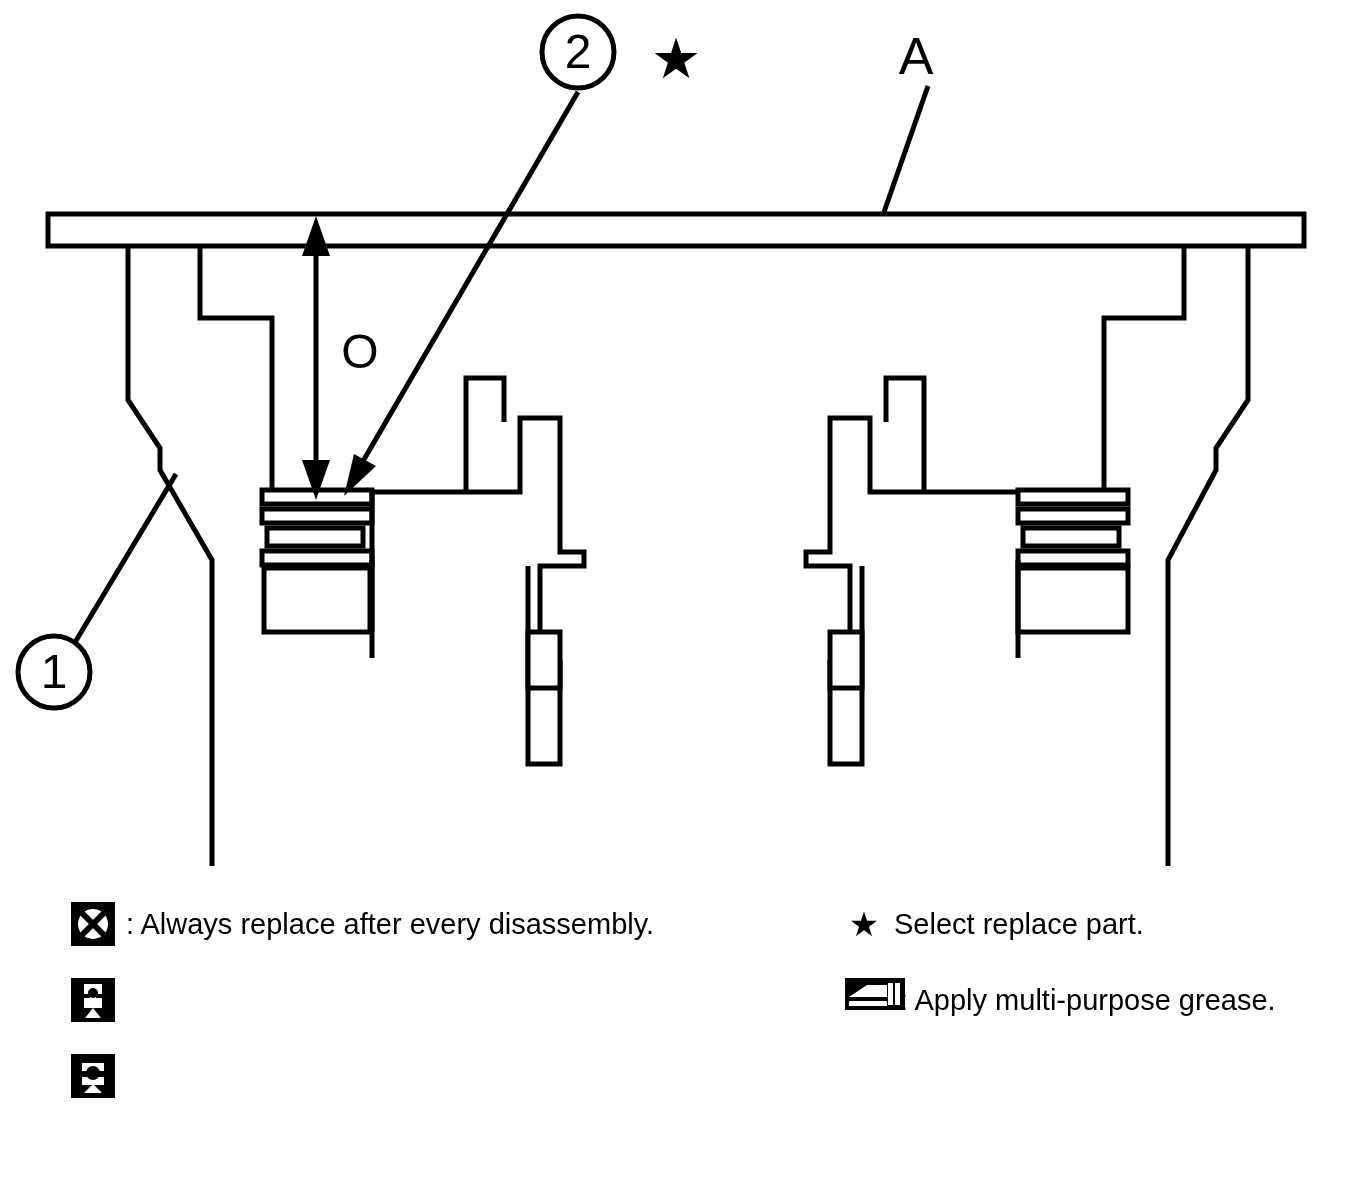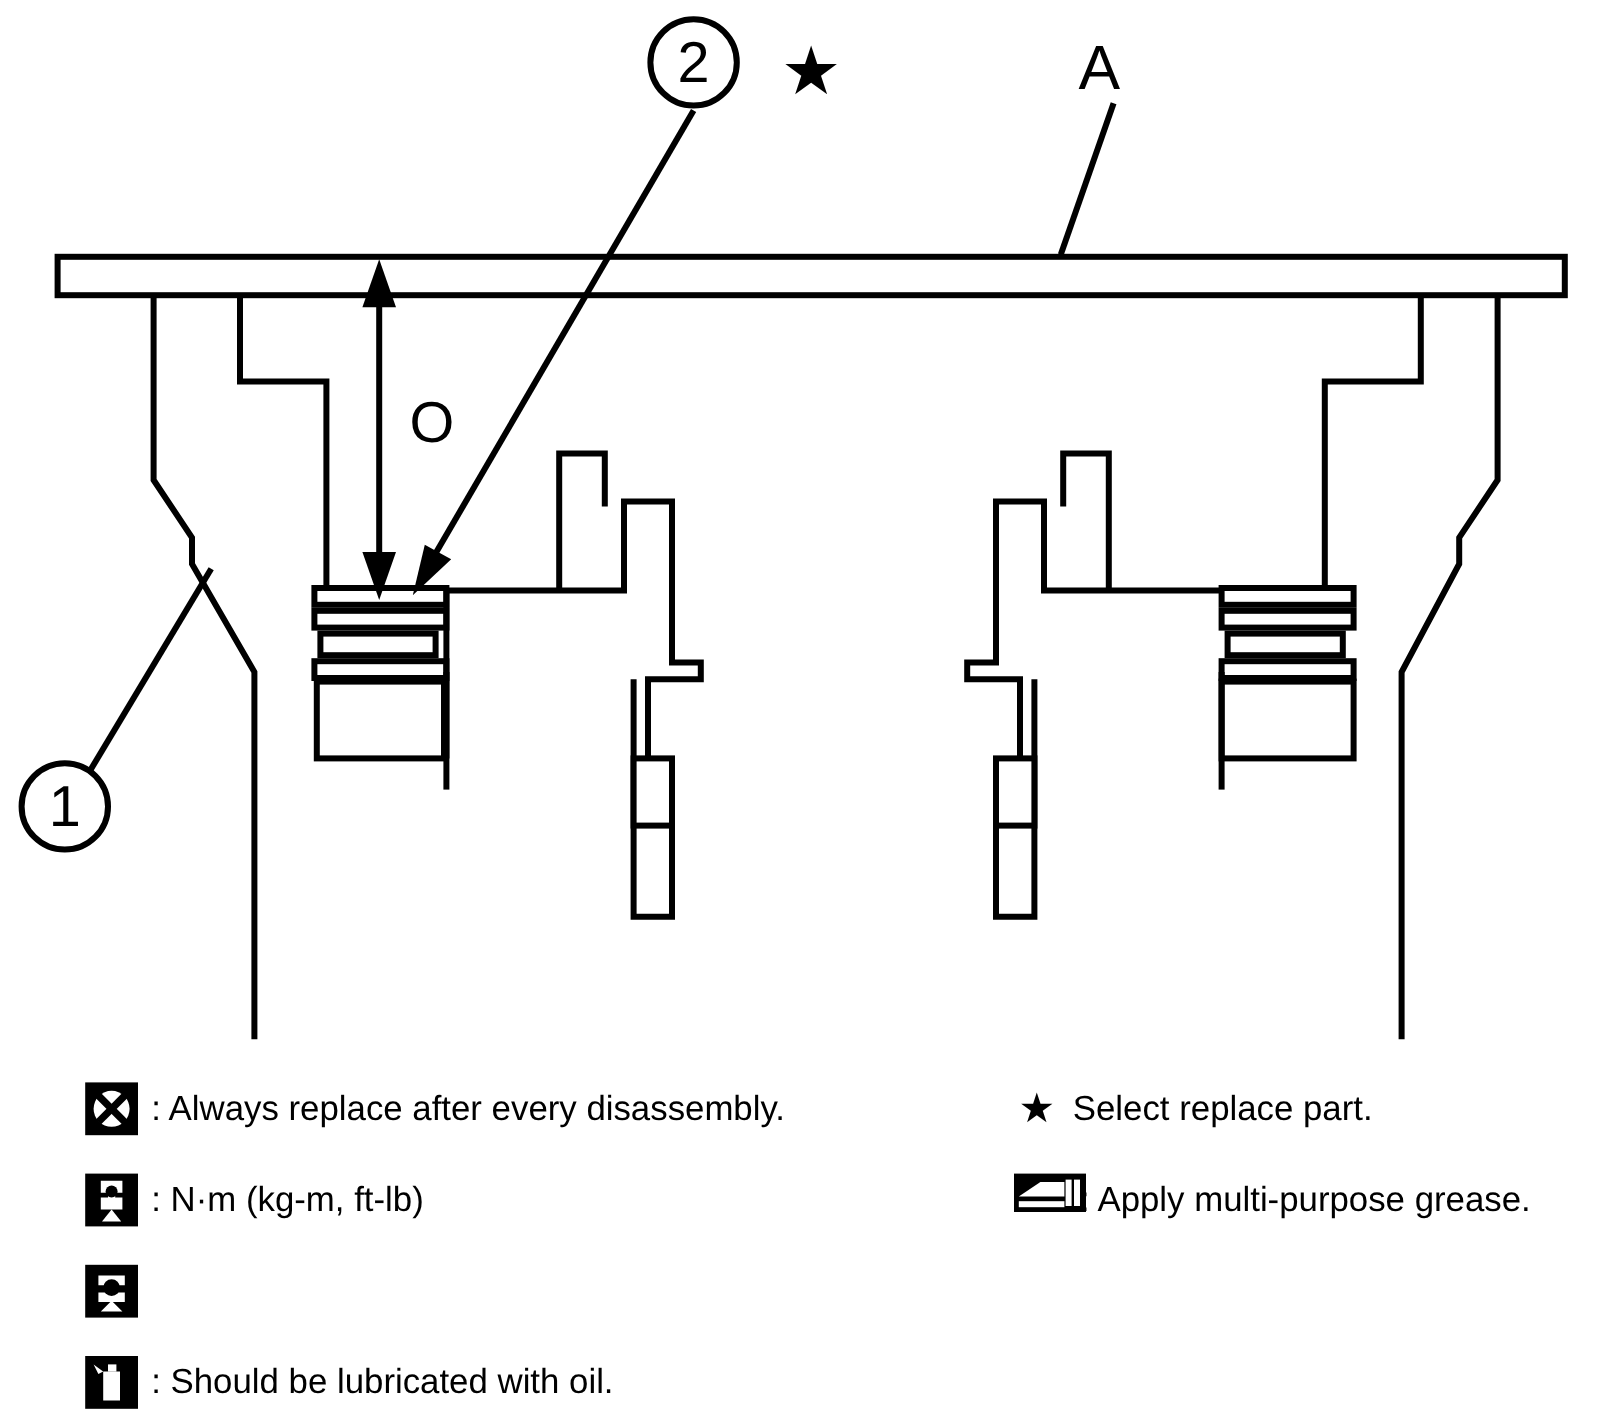--- a/index.html
+++ b/index.html
@@ -150,45 +150,33 @@
 
       <div class="legend-row">
         <span class="legend-icon">
           <svg width="46" height="46" viewBox="0 0 46 46">
             <rect x="1" y="1" width="44" height="44" fill="#000000"></rect>
             <path d="M14 7 h18 v10 h-6 v4 h6 v10 h-18 v-10 h6 v-4 h-6 z" fill="#ffffff"></path>
             <circle cx="23" cy="16" r="5" fill="#000000"></circle>
             <path d="M15 41 l8 -10 l8 10 z" fill="#ffffff"></path>
           </svg>
         </span>
-        <span class="legend-text">: N·m (kg-m, ft-lb)</span>
       </div>
 
       <div class="legend-row">
         <span class="legend-icon">
           <svg width="46" height="46" viewBox="0 0 46 46">
             <rect x="1" y="1" width="44" height="44" fill="#000000"></rect>
             <path d="M12 10 h22 v8 h-7 v6 h7 v8 h-22 v-8 h7 v-6 h-7 z" fill="#ffffff"></path>
             <circle cx="23" cy="20" r="7" fill="#000000"></circle>
             <path d="M14 40 l9 -9 l9 9 z" fill="#ffffff"></path>
           </svg>
         </span>
       </div>
 
-      <div class="legend-row">
-        <span class="legend-icon">
-          <svg width="46" height="46" viewBox="0 0 46 46">
-            <rect x="1" y="1" width="44" height="44" fill="#000000"></rect>
-            <path d="M16 14 h14 v24 h-14 z" fill="#ffffff"></path>
-            <path d="M16 14 l-8 -6 l4 8 z" fill="#ffffff"></path>
-            <rect x="20" y="8" width="7" height="6" fill="#ffffff"></rect>
-          </svg>
-        </span>
-        <span class="legend-text">: Should be lubricated with oil.</span>
-      </div>
 
     </div>
 
     <div class="legend-col right">
 
 
       <div class="legend-row">
         <span class="star-glyph">★</span>
         <span class="legend-text">Select replace part.</span>
       </div>

